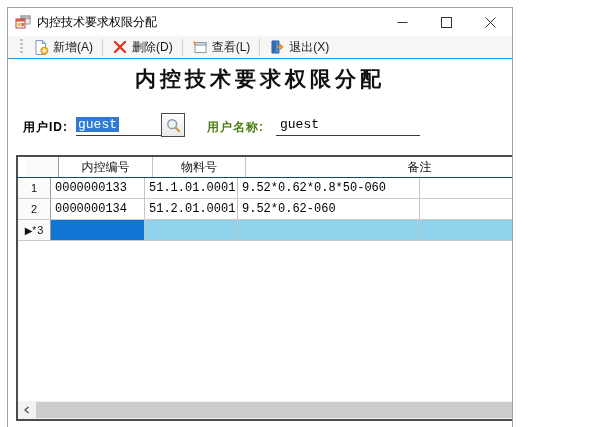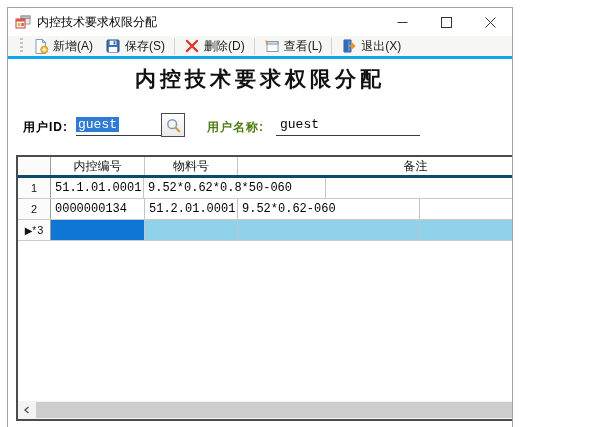--- a/index.html
+++ b/index.html
@@ -8,21 +8,21 @@
     position:relative; width:506px; height:426px; margin:7px;
     border:1px solid #a2a2a2; background:#fff; overflow:hidden;
   }
   
   .titlebar { height:28px; display:flex; align-items:center; background:#fff; }
   .app-icon { width:16px; height:16px; margin:0 6px 0 7px; }
   .title { flex:1; font-size:12px; color:#000; }
   .win-btn { width:44px; height:28px; display:flex; align-items:center; justify-content:center; }
   
   .toolbar {
-    height:23px; background:#f6f6f5; border-bottom:3px solid #0ea5e9;
+    height:23px; background:#f6f6f5; border-bottom:1px solid #0ea5e9;
     display:flex; align-items:center; padding-left:10px;
   }
   .grip { width:3px; height:16px; margin:0 4px 0 2px;
     background:repeating-linear-gradient(to bottom,#c4c4c4 0 2px,transparent 2px 4px); }
   .tb-btn { display:flex; align-items:center; gap:4px; padding:2px 6px; font-size:12px; color:#1a1a1a; white-space:nowrap; }
   .tb-sep { width:1px; height:17px; background:#d2d2d2; margin:0 3px; }
   .ticon { width:16px; height:16px; display:block; }
   
   .heading {
     position:absolute; top:57px; left:0; right:0; text-align:center;
@@ -41,21 +41,21 @@
     border:1px solid #4a4a4a; background:linear-gradient(#fefefe,#e9e9e9);
     display:flex; align-items:center; justify-content:center; }
   .uname-val { position:absolute; left:268px; top:4px; width:144px; height:22px;
     border-bottom:1px solid #3a3a3a; display:flex; align-items:center; padding-left:4px; }
   
   .grid {
     position:absolute; left:8px; top:147px; width:579px; height:266px;
     border:2px solid #4c4c4c; background:#fff; display:flex; flex-direction:column;
   }
   .g-row { display:flex; height:21px; flex:0 0 21px; border-bottom:1px solid #cbcbcb; }
-  .g-head { border-bottom:3px solid #0c4a6e; }
+  .g-head { border-bottom:1px solid #0c4a6e;padding-left:8px; }
   .g-cell { border-right:1px solid #c4c4c4; height:100%; display:flex; align-items:center;
     font-size:12px; overflow:hidden; white-space:nowrap; }
   .rowhead { flex:0 0 33px; background:#fbfbfb; border-right:1px solid #9c9c9c;
     justify-content:center; font-size:11px; color:#111; gap:1px; }
   .c1 { flex:0 0 94px; } .c2 { flex:0 0 93px;text-align:right; } .c3 { flex:0 0 182px; } .c4 { flex:1 1 auto; border-right:none; }
   .g-head .g-cell { justify-content:center; font-size:12px; color:#111; }
   .g-data { font-family:"Liberation Mono","DejaVu Sans Mono",monospace; font-size:12px; padding-left:4px; }
   .sel-cell { background:#0f77d3; }
   .sel-row  { background:#90d2e9; }
   .indicator { font-size:10px; color:#111; letter-spacing:0; }
@@ -103,29 +103,20 @@
     <div class="tb-btn">
       <svg class="ticon" viewBox="0 0 16 16">
         <path d="M3 1.5h6.5l3 3v11H3z" fill="#fff" stroke="#7a9cc4"></path>
         <path d="M9.5 1.5l3 3h-3z" fill="#dce8f5" stroke="#7a9cc4"></path>
         <circle cx="11.3" cy="11.6" r="3.6" fill="#f2bd42" stroke="#c98f1b" stroke-width="0.8"></circle>
         <path d="M11.3 9.7v3.8M9.4 11.6h3.8" stroke="#fff" stroke-width="1.3"></path>
       </svg>
       <span>新增(A)</span>
     </div>
 
-    <div class="tb-btn">
-      <svg class="ticon" viewBox="0 0 16 16">
-        <rect x="2" y="2" width="12" height="12" rx="1" fill="#3c6fb0" stroke="#2b507f"></rect>
-        <rect x="4.6" y="2.6" width="6.8" height="4.4" fill="#eef3f9"></rect>
-        <rect x="8.6" y="3.2" width="1.8" height="3.2" fill="#3c6fb0"></rect>
-        <rect x="3.8" y="9" width="8.4" height="5" fill="#fff"></rect>
-      </svg>
-      <span>保存(S)</span>
-    </div>
 
     <div class="tb-sep"></div>
 
     <div class="tb-btn">
       <svg class="ticon" viewBox="0 0 16 16">
         <path d="M3 3l10 10M13 3L3 13" stroke="#dd3526" stroke-width="2.4" stroke-linecap="round"></path>
       </svg>
       <span>删除(D)</span>
     </div>
 
@@ -175,20 +166,21 @@
 
     <div class="g-row g-head">
       <div class="g-cell rowhead"></div>
       <div class="g-cell c1">内控编号</div>
       <div class="g-cell c2">物料号</div>
       <div class="g-cell c4">备注</div>
     </div>
 
     <div class="g-row">
       <div class="g-cell rowhead">1</div>
+      <div class="g-cell c1 g-data">0000000133</div>
       <div class="g-cell c2 g-data">51.1.01.0001</div>
       <div class="g-cell c3 g-data">9.52*0.62*0.8*50-060</div>
       <div class="g-cell c4 g-data"></div>
     </div>
 
     <div class="g-row">
       <div class="g-cell rowhead">2</div>
       <div class="g-cell c1 g-data">0000000134</div>
       <div class="g-cell c2 g-data">51.2.01.0001</div>
       <div class="g-cell c3 g-data">9.52*0.62-060</div>

